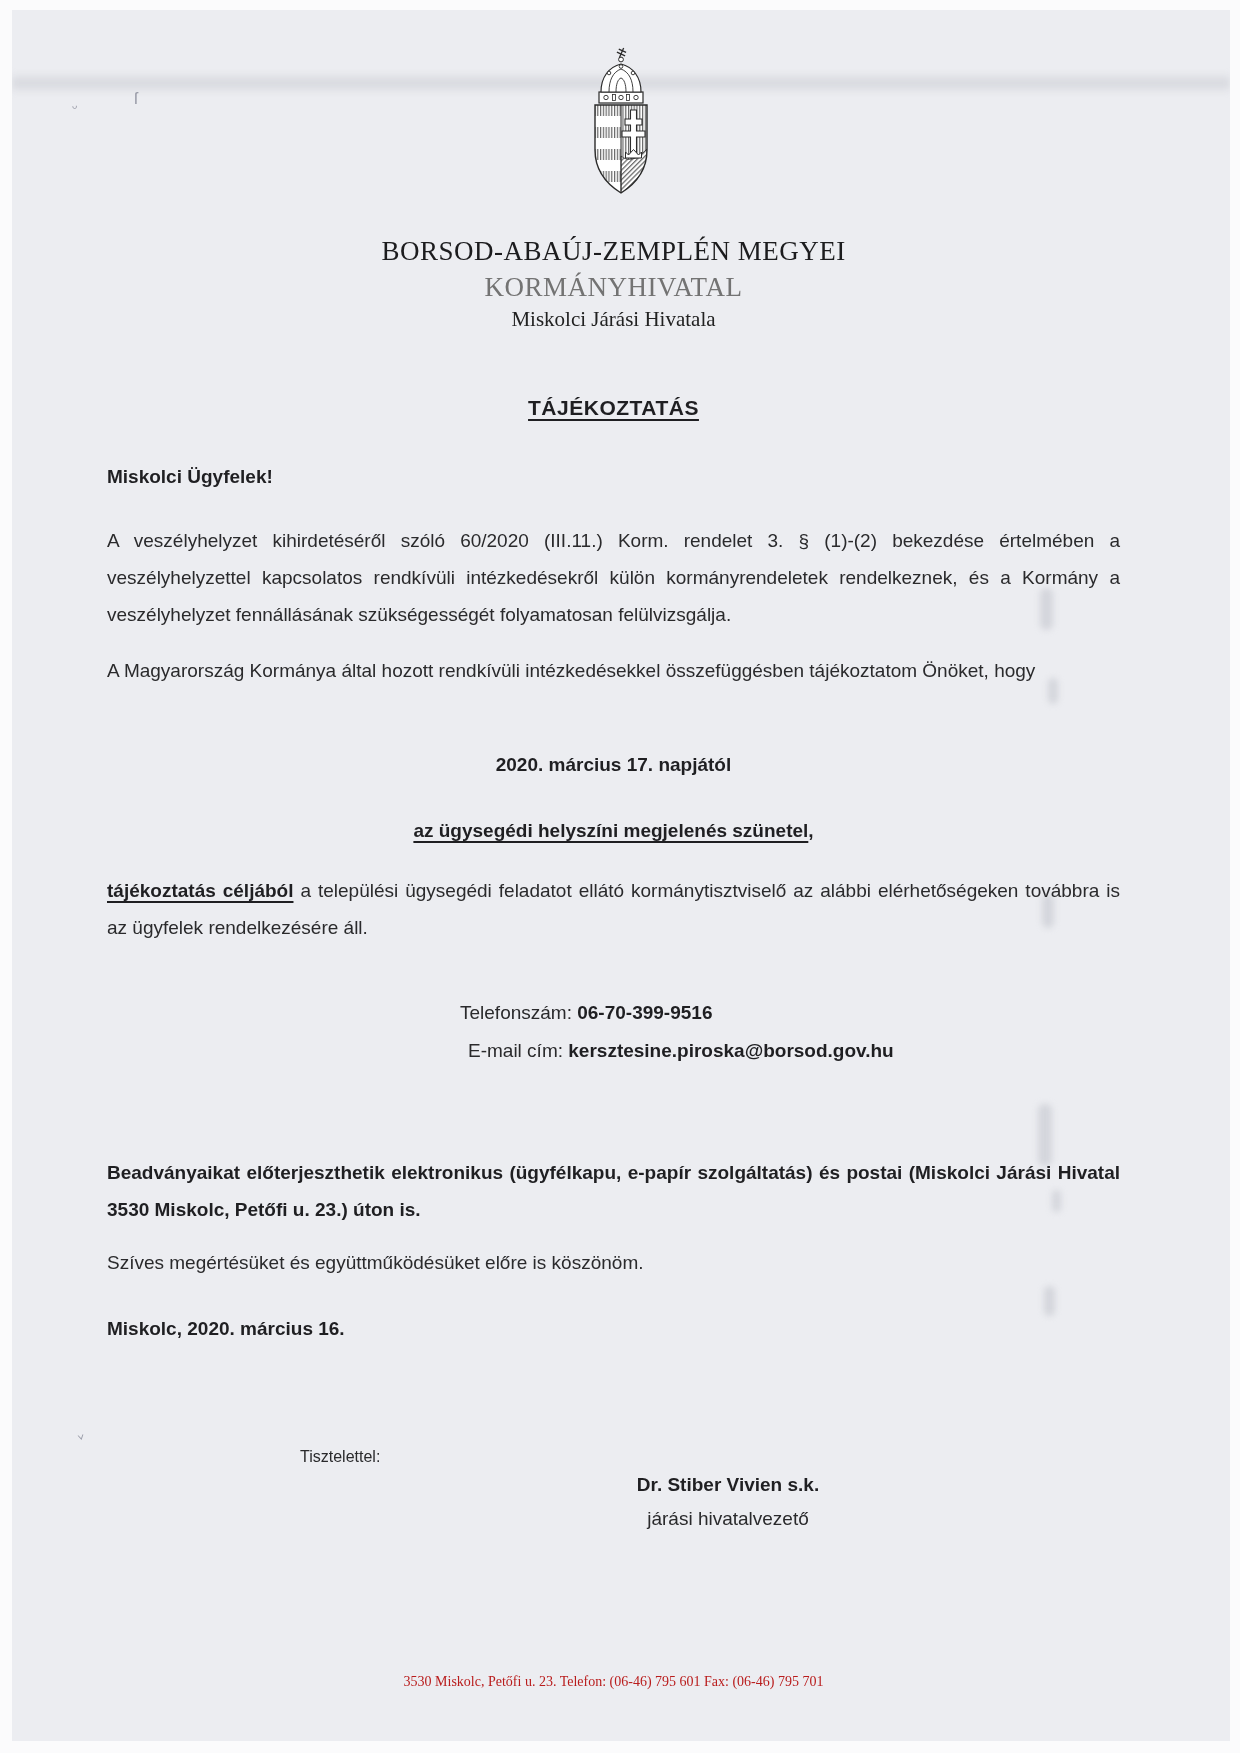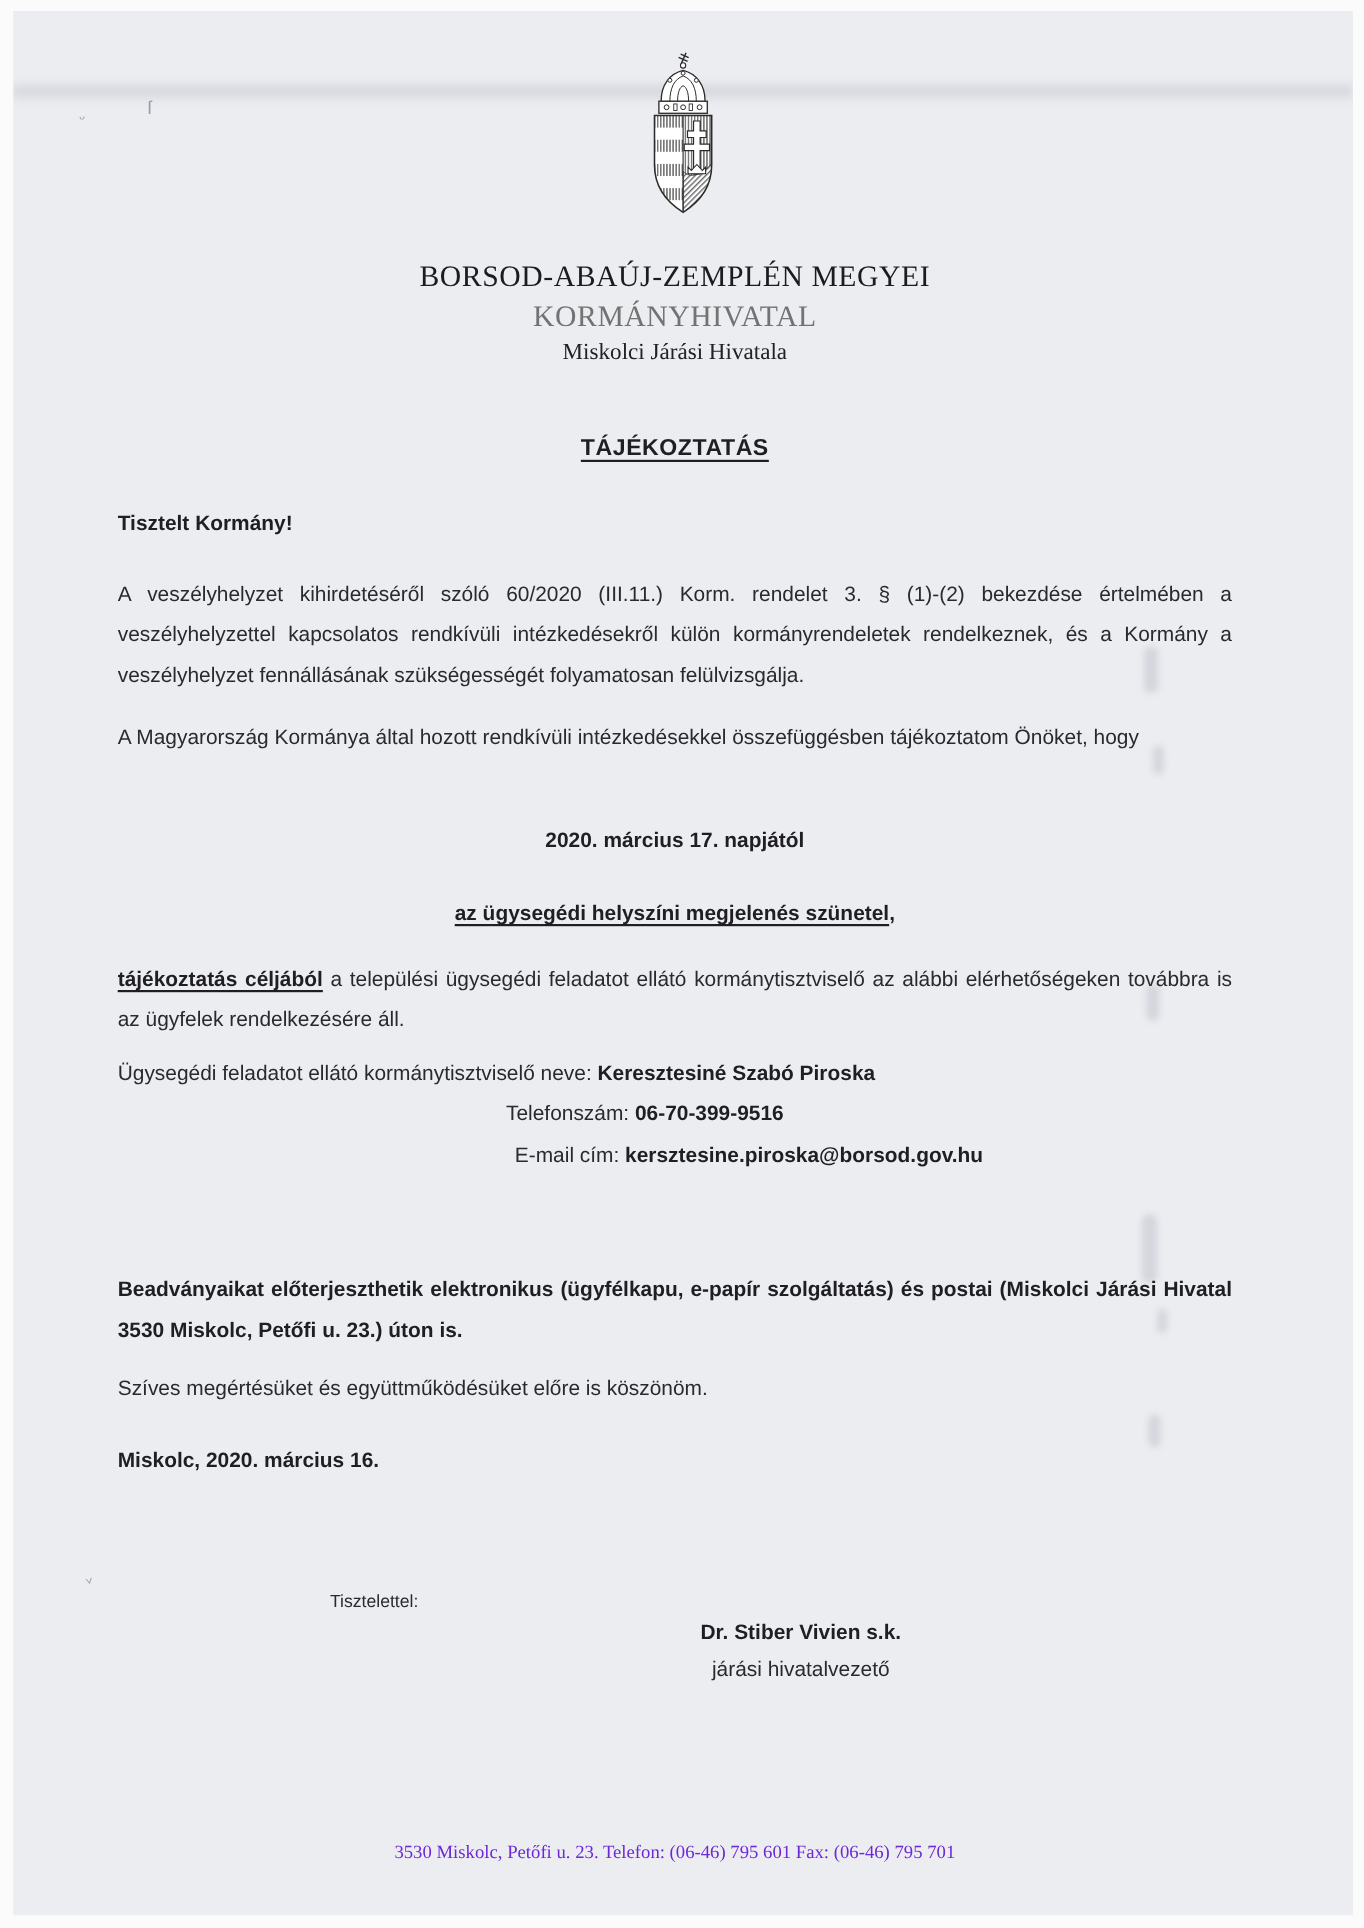--- a/index.html
+++ b/index.html
@@ -39,21 +39,21 @@
   .suspension .ul, .info .ul{text-decoration:underline;text-decoration-thickness:2px;text-underline-offset:4px;}
   .info{top:862px;}
   .contact-name{top:948px;}
   .phone-line{position:absolute;top:984px;left:448px;font-size:19px;line-height:37px;}
   .email-line{position:absolute;top:1022px;left:456px;font-size:19px;line-height:37px;}
   .submission{top:1144px;}
   .thanks{top:1234px;}
   .dateline{top:1300px;}
   .closing{position:absolute;top:1428px;left:288px;font-size:16px;line-height:37px;text-align:center;}
   .sig{position:absolute;top:1458px;left:526px;width:380px;text-align:center;font-size:19px;line-height:34px;}
-  .footer-line{top:1664px;font-size:17px;color:#6d28d9;}
+  .footer-line{top:1664px;font-size:14px;color:#b91c1c;}
 
   
   .band{position:absolute;left:0;right:0;top:62px;height:22px;
     background:linear-gradient(rgba(188,190,199,0),rgba(188,190,199,.45),rgba(188,190,199,0));
     filter:blur(3px);}
   .smudge{position:absolute;background:rgba(183,186,196,.45);filter:blur(3px);border-radius:6px;}
   .mark{position:absolute;color:#9a9ca8;font-size:14px;line-height:14px;}
 </style>
 </head>
 <body>
@@ -119,33 +119,32 @@
       </g>
     </svg>
   </div>
 
   <div class="abs center serif org-line1">BORSOD-ABAÚJ-ZEMPLÉN MEGYEI</div>
   <div class="abs center serif org-line2">KORMÁNYHIVATAL</div>
   <div class="abs center serif org-sub">Miskolci Járási Hivatala</div>
 
   <div class="abs center bold doc-title"><span>TÁJÉKOZTATÁS</span></div>
 
-  <div class="abs body-text bold salutation">Tisztelt Kormány!</div>
+  <div class="abs body-text bold salutation">Miskolci Ügyfelek!</div>
 
   <div class="abs body-text justify p1">A veszélyhelyzet kihirdetéséről szóló 60/2020 (III.11.) Korm. rendelet 3. § (1)-(2) bekezdése értelmében a veszélyhelyzettel kapcsolatos rendkívüli intézkedésekről külön kormányrendeletek rendelkeznek, és a Kormány a veszélyhelyzet fennállásának szükségességét folyamatosan felülvizsgálja.</div>
 
   <div class="abs body-text p2">A Magyarország Kormánya által hozott rendkívüli intézkedésekkel összefüggésben tájékoztatom Önöket, hogy</div>
 
   <div class="abs body-text bold center date-em">2020. március 17. napjától</div>
 
   <div class="abs body-text bold center suspension"><span class="ul">az ügysegédi helyszíni megjelenés szünetel</span><span>,</span></div>
 
   <div class="abs body-text justify info"><span class="bold ul">tájékoztatás céljából</span><span> a települési ügysegédi feladatot ellátó kormánytisztviselő az alábbi elérhetőségeken továbbra is az ügyfelek rendelkezésére áll.</span></div>
 
-  <div class="abs body-text contact-name"><span>Ügysegédi feladatot ellátó kormánytisztviselő neve: </span><span class="bold">Keresztesiné Szabó Piroska</span></div>
 
   <div class="phone-line"><span>Telefonszám:  </span><span class="bold">06-70-399-9516</span></div>
 
   <div class="email-line"><span>E-mail cím: </span><span class="bold">kersztesine.piroska@borsod.gov.hu</span></div>
 
   <div class="abs body-text bold justify submission">Beadványaikat előterjeszthetik elektronikus (ügyfélkapu, e-papír szolgáltatás) és postai  (Miskolci Járási Hivatal 3530 Miskolc, Petőfi u. 23.) úton is.</div>
 
   <div class="abs body-text thanks">Szíves megértésüket és együttműködésüket előre is köszönöm.</div>
 
   <div class="abs body-text bold dateline">Miskolc, 2020. március 16.</div>

